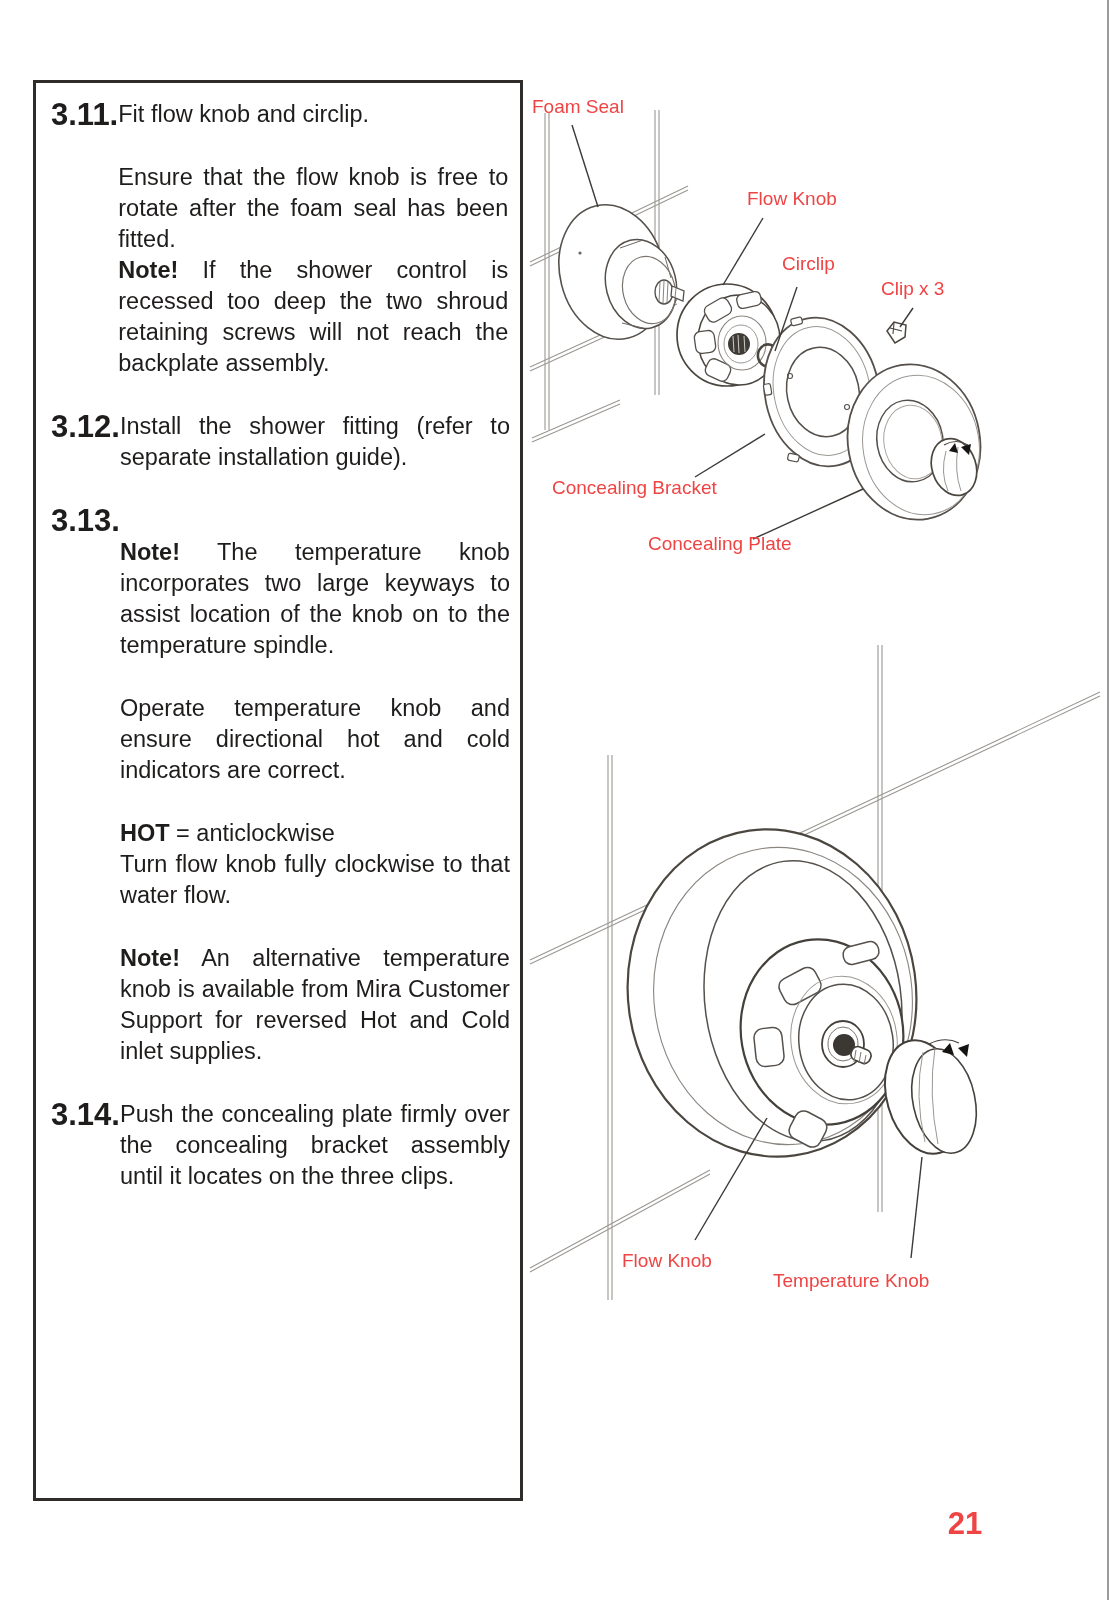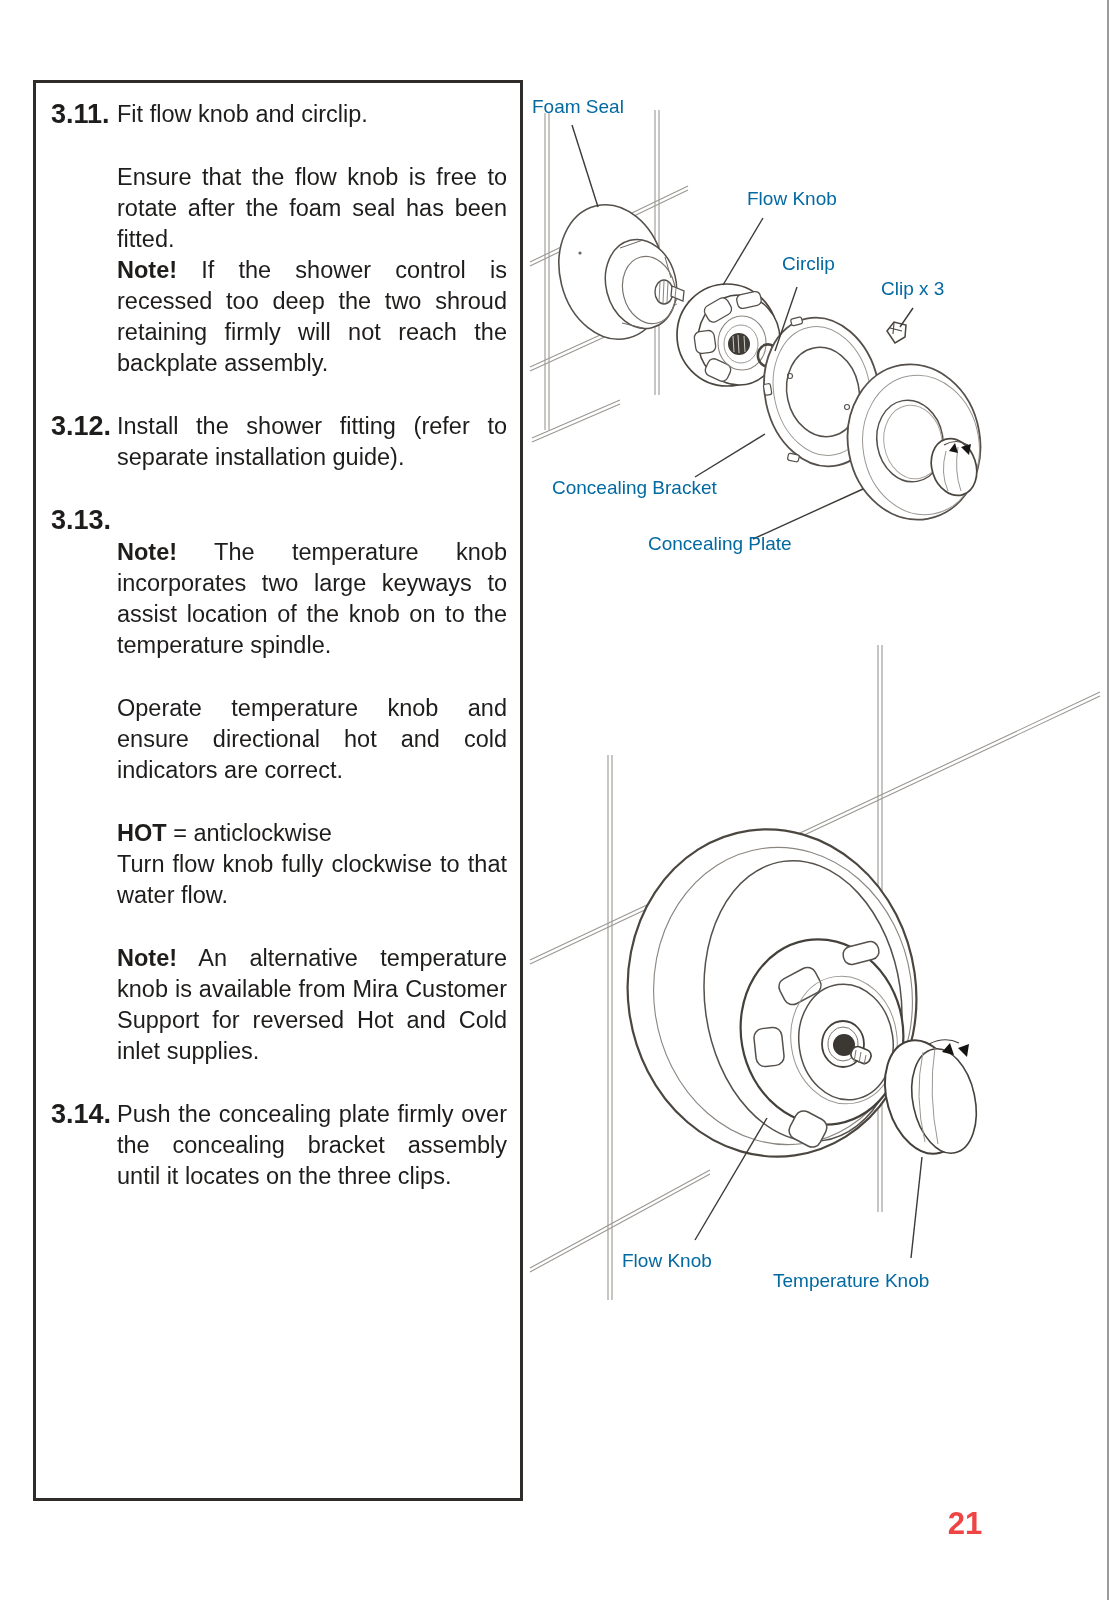--- a/index.html
+++ b/index.html
@@ -17,40 +17,40 @@
     width:490px;height:1421px;
     border:3px solid #2f2c2a;
     box-sizing:border-box;
     padding:16px 10px 0 15px;
   }
   .item{display:flex;margin-top:32px;}
   .item:first-child{margin-top:0;}
   .num{
     flex:0 0 66px;
     font-weight:bold;
-    font-size:27px;line-height:31px;
+    font-size:31px;line-height:31px;
   }
   .body{
     flex:1;max-width:390px;
     font-size:23.5px;line-height:31px;
     text-align:justify;
     hyphens:none;
   }
   .body p{margin:0;min-height:31px;}
   .body p.g{margin-top:32px;}
   b{font-weight:bold;}
   
   .diagram{position:absolute;}
   .diagram.upper{left:525px;top:85px;width:588px;height:485px;}
   .diagram.lower{left:525px;top:600px;width:588px;height:720px;}
   .diagram svg{position:absolute;left:0;top:0;}
   .lbl{
     position:absolute;
     font-size:19px;line-height:22px;
-    color:#0369a1;white-space:nowrap;
+    color:#ef4444;white-space:nowrap;
   }
   
   .page-number{
     position:absolute;left:930px;top:1506px;width:70px;
     font-size:31px;font-weight:bold;text-align:center;color:#ef4444;
   }
   .page-edge{
     position:absolute;left:1107px;top:0;width:2px;height:1600px;
     background:#9a9a9a;
   }
@@ -60,21 +60,21 @@
 
 <div class="page">
 
   <div class="textbox">
 
     <div class="item">
       <div class="num">3.11.</div>
       <div class="body">
         <p><span>Fit flow knob and circlip.</span></p>
         <p class="g"><span>Ensure that the flow knob is free to rotate after the foam seal has been fitted.</span></p>
-        <p><b>Note!</b><span> If the shower control is recessed too deep the two shroud retaining firmly will not reach the backplate assembly.</span></p>
+        <p><b>Note!</b><span> If the shower control is recessed too deep the two shroud retaining screws will not reach the backplate assembly.</span></p>
       </div>
     </div>
 
     <div class="item">
       <div class="num">3.12.</div>
       <div class="body">
         <p><span>Install the shower fitting (refer to separate installation guide).</span></p>
       </div>
     </div>
 

